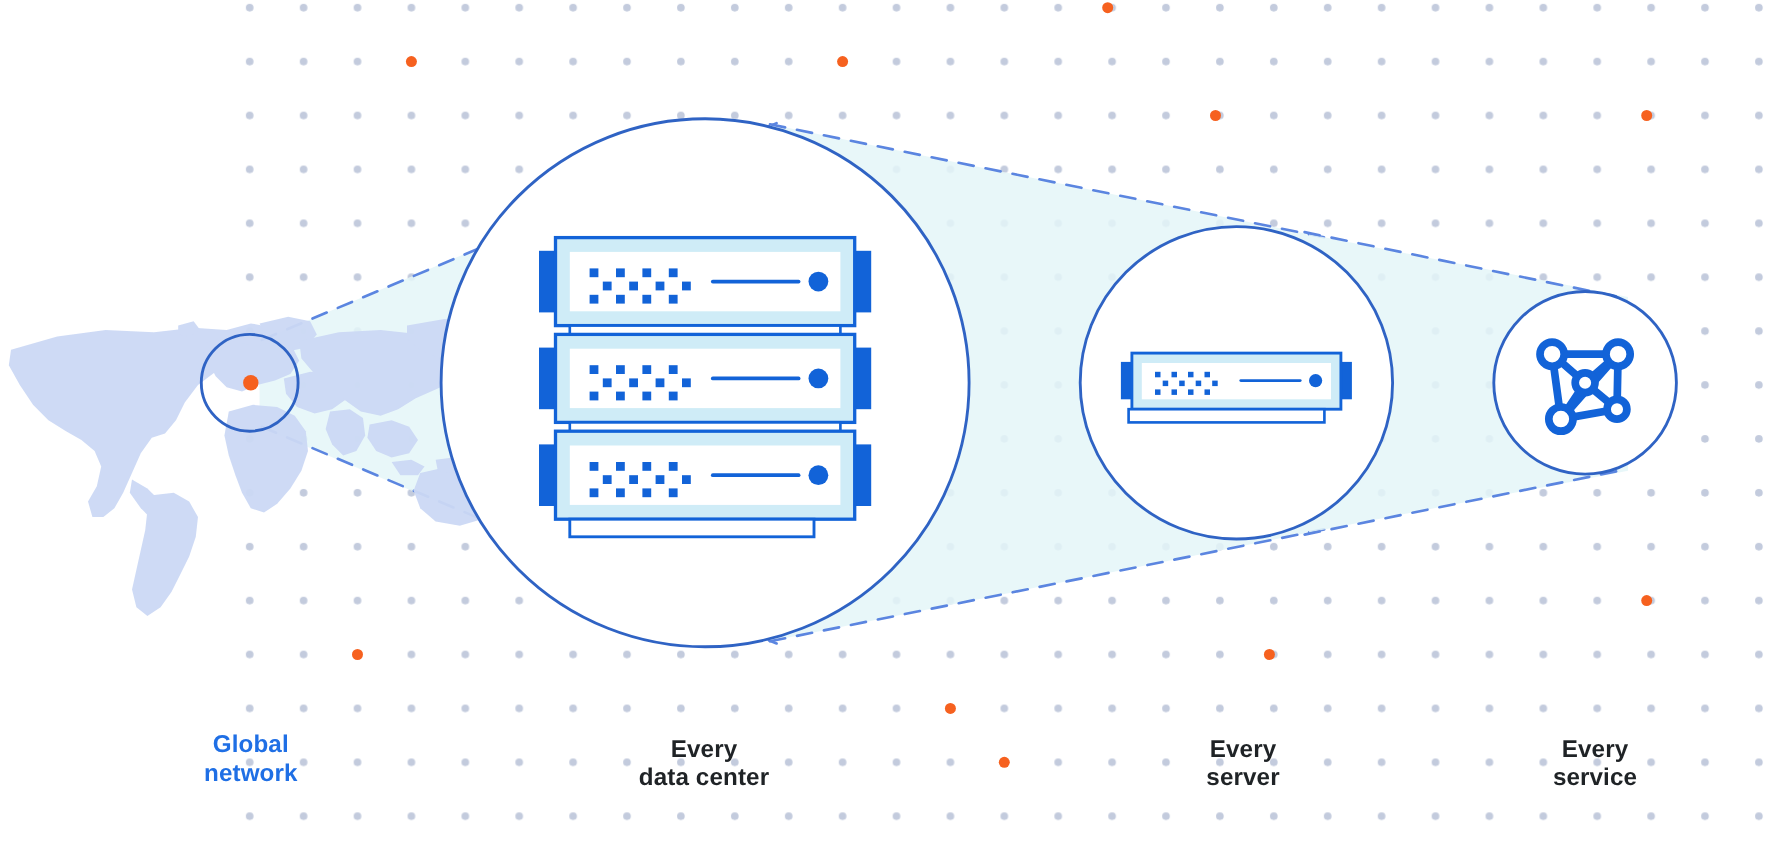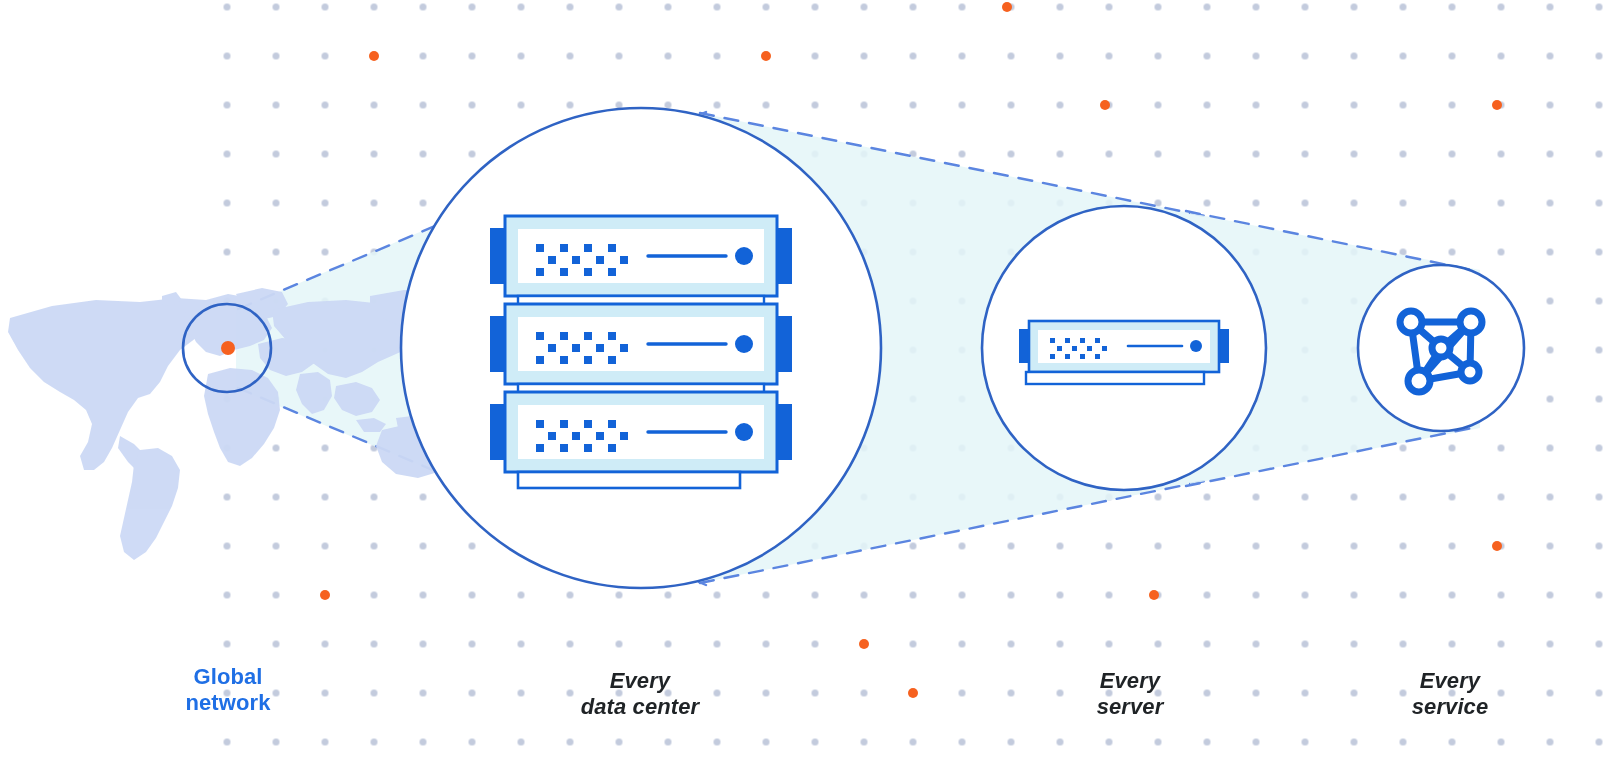--- a/index.html
+++ b/index.html
@@ -28,21 +28,21 @@
     position: absolute;
     text-align: center;
     font-family: "Liberation Sans", sans-serif;
     font-size: 22px;
     font-weight: 700;
     line-height: 1.18;
     letter-spacing: 0.1px;
     white-space: pre;
     user-select: none;
   }
-  .caption.dark { color: #1f2326; font-style: italic; }
+  .caption.dark { color: #1f2326; }
   .caption.blue { color: #1f6fe5; }
   #cap-global     { left: 128px;  top: 664px; width: 200px; }
   #cap-datacenter { left: 520px;  top: 668px; width: 240px; }
   #cap-server     { left: 1030px; top: 668px; width: 200px; }
   #cap-service    { left: 1350px; top: 668px; width: 200px; }
 </style>
 </head>
 <body>
 
 <div id="stage">

